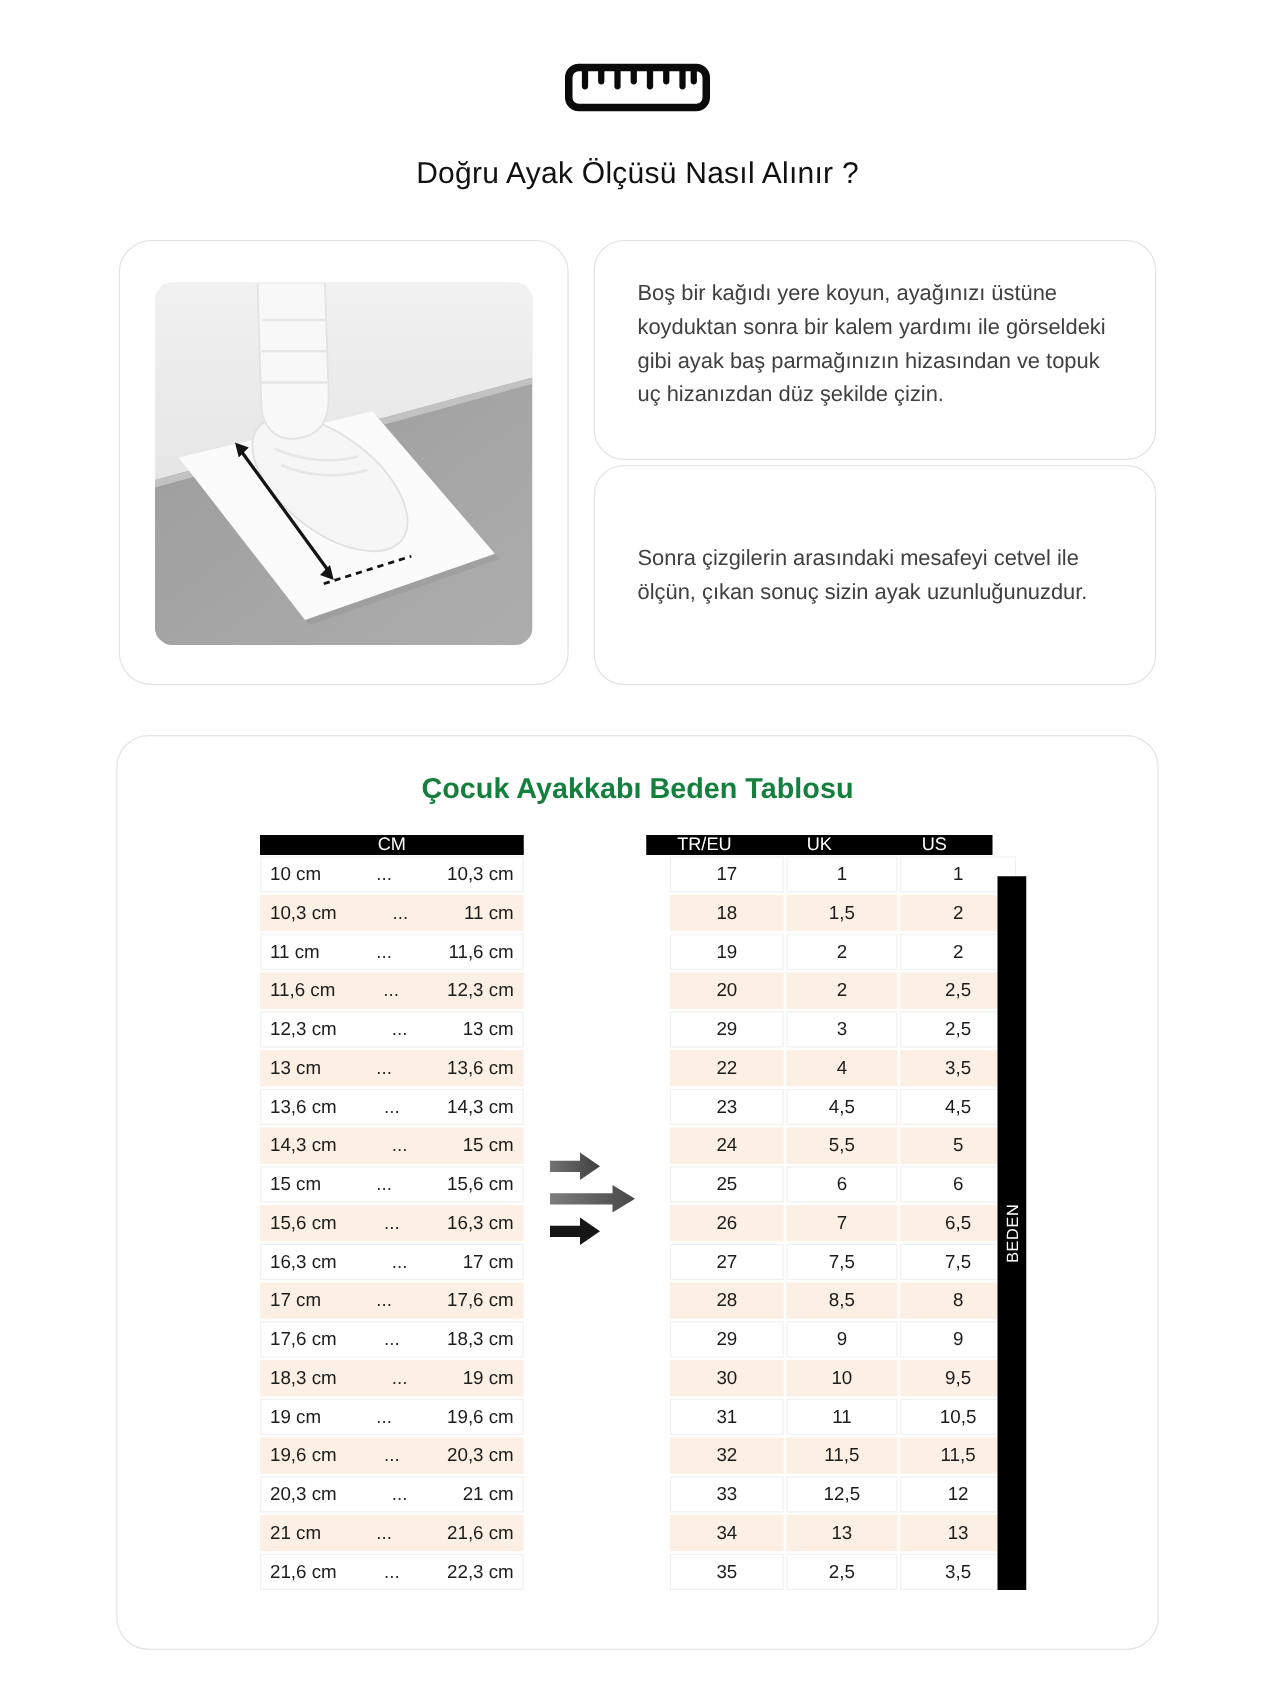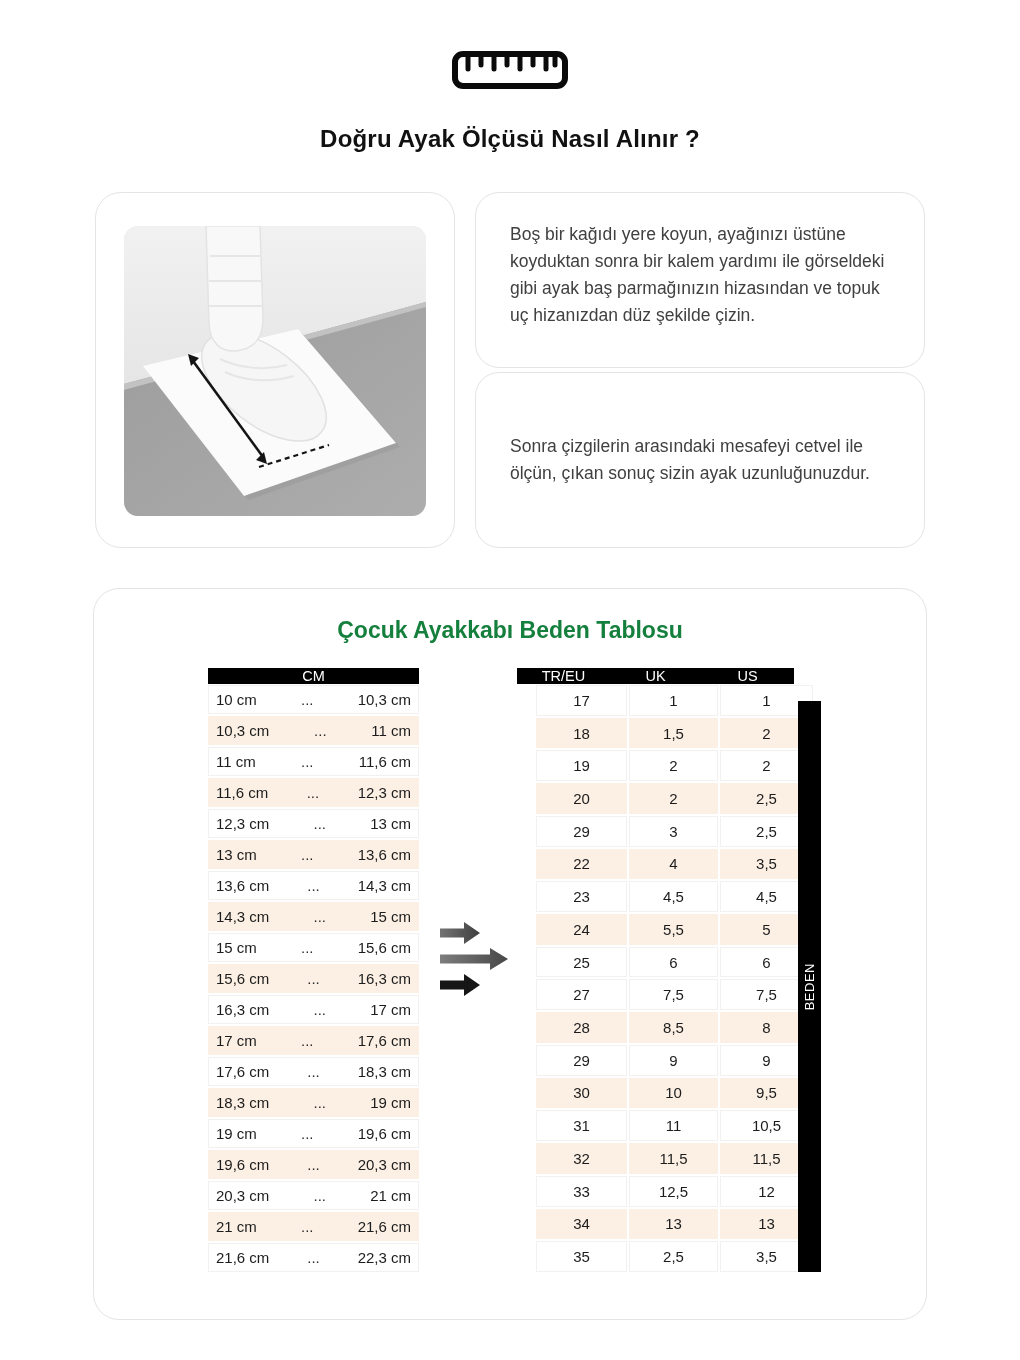--- a/index.html
+++ b/index.html
@@ -3,21 +3,21 @@
 <meta charset="utf-8">
 <style>
   * { margin:0; padding:0; box-sizing:border-box; }
   html,body { background:#fff; }
   body { font-family:"Liberation Sans", sans-serif; color:#1c1c1c; }
   .page { position:relative; width:1020px; height:1360px; background:#fff; margin:0 auto; overflow:hidden; }
 
   
   .ruler-wrap { position:absolute; left:0; top:50px; width:100%; display:flex; justify-content:center; }
   .page-title { position:absolute; left:0; top:125px; width:100%; text-align:center;
-                font-size:24px; font-weight:700; color:#111; letter-spacing:.2px; }
+                font-size:24px; font-weight:400; color:#111; letter-spacing:.2px; }
 
   
   .card { position:absolute; background:#fff; border:1.5px solid #e4e4e4; border-radius:26px; }
   .photo-card { left:95px; top:192px; width:360px; height:356px; }
   .photo-frame { position:absolute; left:28px; top:33px; width:302px; height:290px;
                  border-radius:14px; overflow:hidden; background:#e9e9e9; }
   .info-box-1 { left:475px; top:192px; width:450px; height:176px; border-radius:24px; }
   .info-box-2 { left:475px; top:372px; width:450px; height:176px; border-radius:24px; display:flex; align-items:center; }
   .info-text { padding:28px 34px; font-size:17.5px; line-height:1.55; color:#404040; }
   .info-box-2 .info-text { padding:0 34px; }
@@ -291,20 +291,25 @@
           <div class="srow alt">
             <span class="scell">24</span>
             <span class="scell">5,5</span>
             <span class="scell">5</span>
           </div>
           <div class="srow">
             <span class="scell">25</span>
             <span class="scell">6</span>
             <span class="scell">6</span>
           </div>
+          <div class="srow alt">
+            <span class="scell">26</span>
+            <span class="scell">7</span>
+            <span class="scell">6,5</span>
+          </div>
           <div class="srow">
             <span class="scell">27</span>
             <span class="scell">7,5</span>
             <span class="scell">7,5</span>
           </div>
           <div class="srow alt">
             <span class="scell">28</span>
             <span class="scell">8,5</span>
             <span class="scell">8</span>
           </div>

